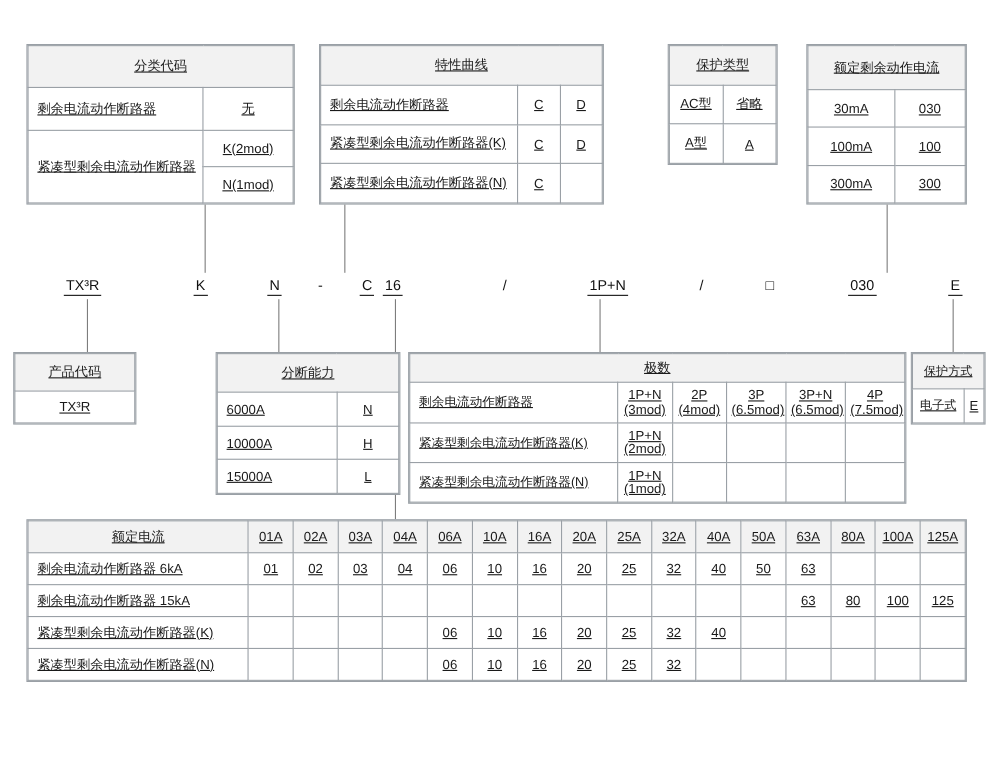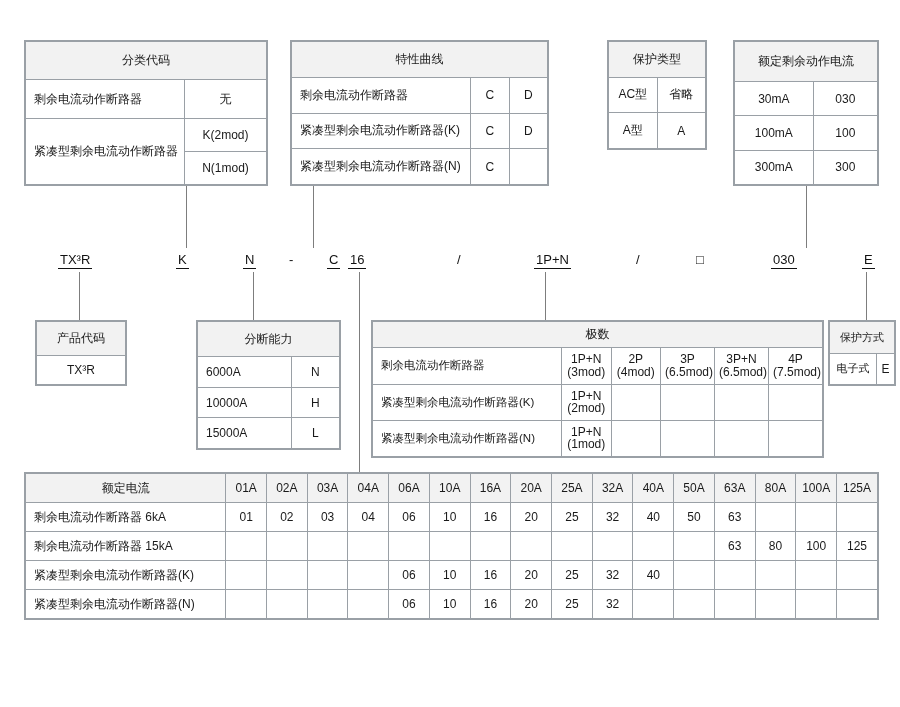--- a/index.html
+++ b/index.html
@@ -20,20 +20,21 @@
     position: absolute;
     border: 1px solid #9aa0a6;
     box-sizing: border-box;
     background: #fff;
   }
   table.grid {
     border-collapse: collapse;
     width: 100%;
     height: 100%;
     table-layout: fixed;
+    text-decoration: underline;
   }
   table.grid td, table.grid th {
     border: 1px solid #9aa0a6;
     padding: 2px 4px;
     font-weight: normal;
     font-size: 12px;
     text-align: center;
     vertical-align: middle;
     background: #fff;
     white-space: nowrap;
@@ -200,34 +201,34 @@
   <span style="position:absolute; left:771px;" class="underline">030</span>
   <span style="position:absolute; left:862px;" class="underline">E</span>
 </div>
 
 <div class="vline" style="left:79px; top:272px; height:48px;"></div>
 <div class="vline" style="left:253px; top:272px; height:48px;"></div>
 <div class="vline" style="left:359px; top:272px; height:202px;"></div>
 <div class="vline" style="left:545px; top:272px; height:48px;"></div>
 <div class="vline" style="left:866px; top:272px; height:48px;"></div>
 
-<div class="panel" style="left:35px; top:320px; width:92px; height:66px;">
+<div class="panel" style="left:12px; top:320px; width:112px; height:66px;">
   <table class="grid">
     <tbody>
         <tr>
           <td class="hdr">产品代码</td>
         </tr>
     <tr>
           <td>TX³R</td>
         </tr>
   </tbody>
     </table>
 </div>
 
-<div class="panel" style="left:196px; top:320px; width:145px; height:130px;">
+<div class="panel" style="left:196px; top:320px; width:168px; height:130px;">
   <table class="grid">
     <colgroup>
         <col style="width:66%">
         <col style="width:34%">
       </colgroup>
     <tbody>
         <tr>
           <td class="hdr" colspan="2">分断能力</td>
         </tr>
     <tr>

